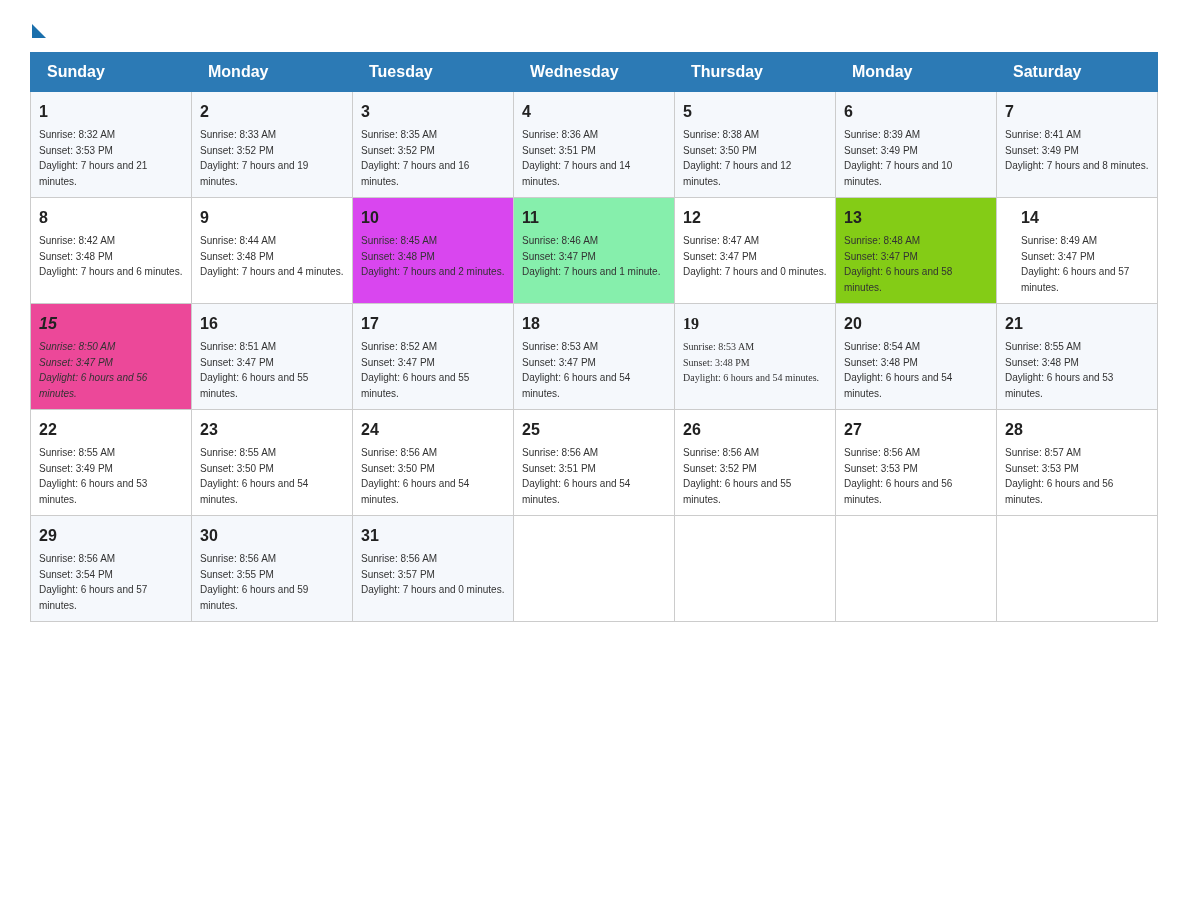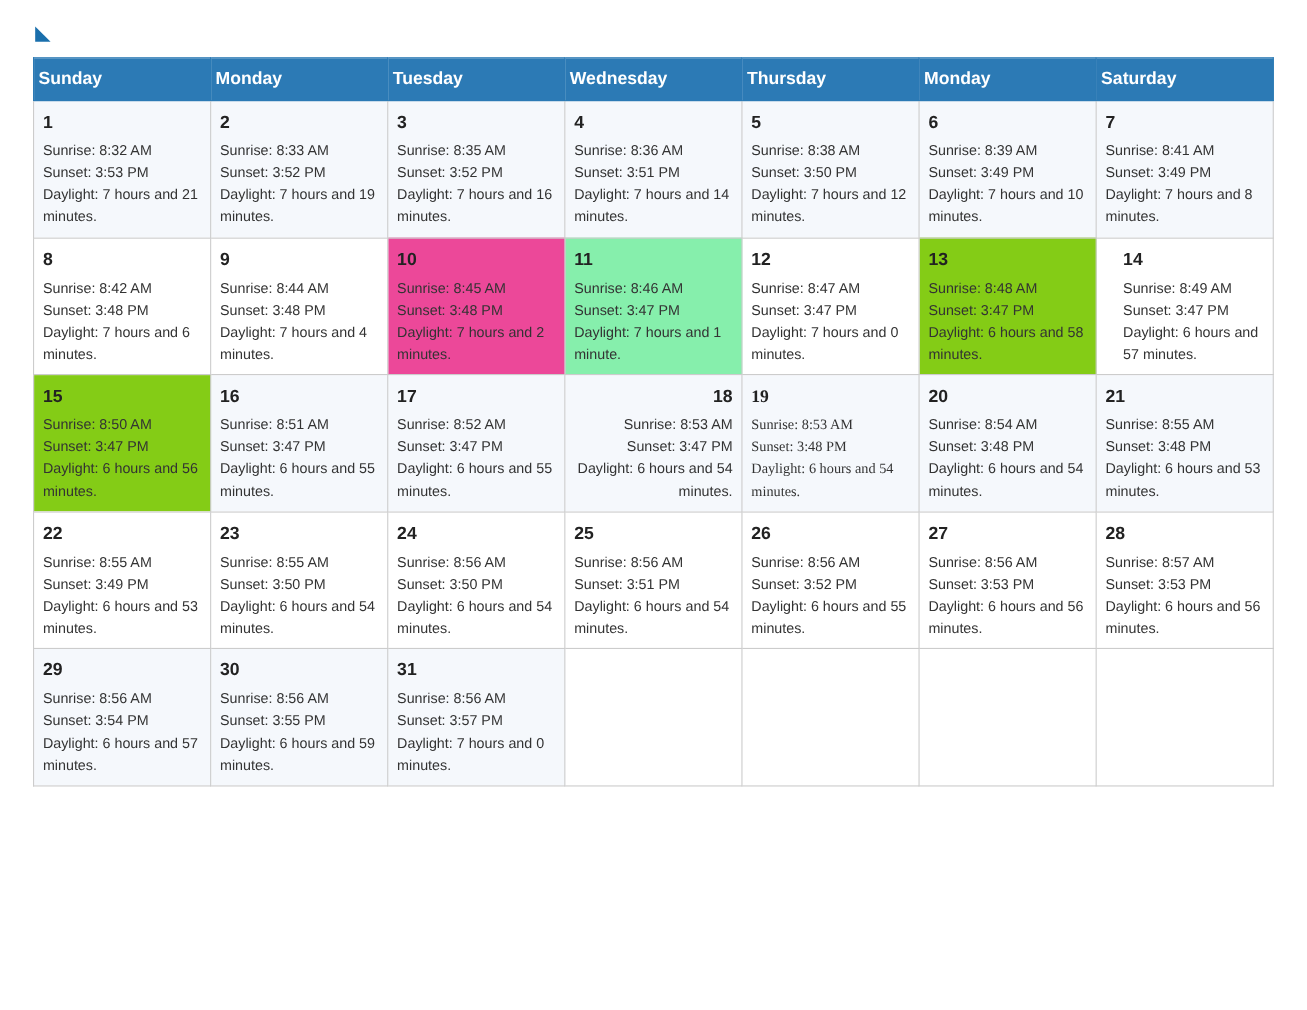--- a/index.html
+++ b/index.html
@@ -65,21 +65,21 @@
     table {
       width: 100%;
       border-collapse: collapse;
       table-layout: fixed;
     }
     thead tr th {
       background-color: #2c7ab5;
       color: #fff;
       font-size: 16px;
       font-weight: bold;
-      padding: 10px 4px;
+      padding: 10px 16px;
       text-align: left;
       border: 1px solid #2c7ab5;
     }
     tbody tr td {
       vertical-align: top;
       padding: 8px 8px 8px 8px;
       border: 1px solid #ccc;
       font-size: 13px;
       line-height: 1.5;
       background: #fff;
@@ -92,21 +92,21 @@
       background: #fff;
     }
     .day-number {
       font-size: 16px;
       font-weight: bold;
       color: #222;
       display: block;
       margin-bottom: 3px;
     }
     .day-info {
-      font-size: 13px;
+      font-size: 10px;
       color: #333;
       line-height: 1.55;
     }
     .empty-cell {
       background: #fff !important;
     }
     
     tbody tr:nth-child(1) td { background: #f5f8fc; }
     tbody tr:nth-child(2) td { background: #fff; }
     tbody tr:nth-child(3) td { background: #f5f8fc; }
@@ -178,21 +178,21 @@
       </tr>
       <tr>
         <td style="background: rgb(255, 255, 255);">
           <span class="day-number">8</span>
           <div class="day-info">Sunrise: 8:42 AM<br>Sunset: 3:48 PM<br>Daylight: 7 hours and 6 minutes.</div>
         </td>
         <td style="background: rgb(255, 255, 255);">
           <span class="day-number">9</span>
           <div class="day-info">Sunrise: 8:44 AM<br>Sunset: 3:48 PM<br>Daylight: 7 hours and 4 minutes.</div>
         </td>
-        <td style="background: #ec4899; margin-top: 24px;">
+        <td style="background: #d946ef; margin-top: 24px;">
           <span class="day-number">10</span>
           <div class="day-info">Sunrise: 8:45 AM<br>Sunset: 3:48 PM<br>Daylight: 7 hours and 2 minutes.</div>
         </td>
         <td style="background: #86efac;">
           <span class="day-number">11</span>
           <div class="day-info">Sunrise: 8:46 AM<br>Sunset: 3:47 PM<br>Daylight: 7 hours and 1 minute.</div>
         </td>
         <td style="background: rgb(255, 255, 255);">
           <span class="day-number">12</span>
           <div class="day-info">Sunrise: 8:47 AM<br>Sunset: 3:47 PM<br>Daylight: 7 hours and 0 minutes.</div>
@@ -200,33 +200,33 @@
         <td style="background: #84cc16;">
           <span class="day-number">13</span>
           <div class="day-info">Sunrise: 8:48 AM<br>Sunset: 3:47 PM<br>Daylight: 6 hours and 58 minutes.</div>
         </td>
         <td style="background: rgb(255, 255, 255); padding-left: 24px;">
           <span class="day-number">14</span>
           <div class="day-info">Sunrise: 8:49 AM<br>Sunset: 3:47 PM<br>Daylight: 6 hours and 57 minutes.</div>
         </td>
       </tr>
       <tr>
-        <td style="background: #84cc16;">
+        <td style="background: #ec4899; font-style: italic;">
           <span class="day-number">15</span>
           <div class="day-info">Sunrise: 8:50 AM<br>Sunset: 3:47 PM<br>Daylight: 6 hours and 56 minutes.</div>
         </td>
         <td style="background: rgb(245, 248, 252);">
           <span class="day-number">16</span>
           <div class="day-info">Sunrise: 8:51 AM<br>Sunset: 3:47 PM<br>Daylight: 6 hours and 55 minutes.</div>
         </td>
         <td style="background: rgb(245, 248, 252);">
           <span class="day-number">17</span>
           <div class="day-info">Sunrise: 8:52 AM<br>Sunset: 3:47 PM<br>Daylight: 6 hours and 55 minutes.</div>
         </td>
-        <td style="background: rgb(245, 248, 252); text-align: right;">
+        <td style="background: rgb(245, 248, 252);">
           <span class="day-number">18</span>
           <div class="day-info">Sunrise: 8:53 AM<br>Sunset: 3:47 PM<br>Daylight: 6 hours and 54 minutes.</div>
         </td>
         <td style="background: rgb(245, 248, 252); font-family: Liberation Serif, serif;">
           <span class="day-number">19</span>
           <div class="day-info">Sunrise: 8:53 AM<br>Sunset: 3:48 PM<br>Daylight: 6 hours and 54 minutes.</div>
         </td>
         <td style="background: rgb(245, 248, 252);">
           <span class="day-number">20</span>
           <div class="day-info">Sunrise: 8:54 AM<br>Sunset: 3:48 PM<br>Daylight: 6 hours and 54 minutes.</div>

